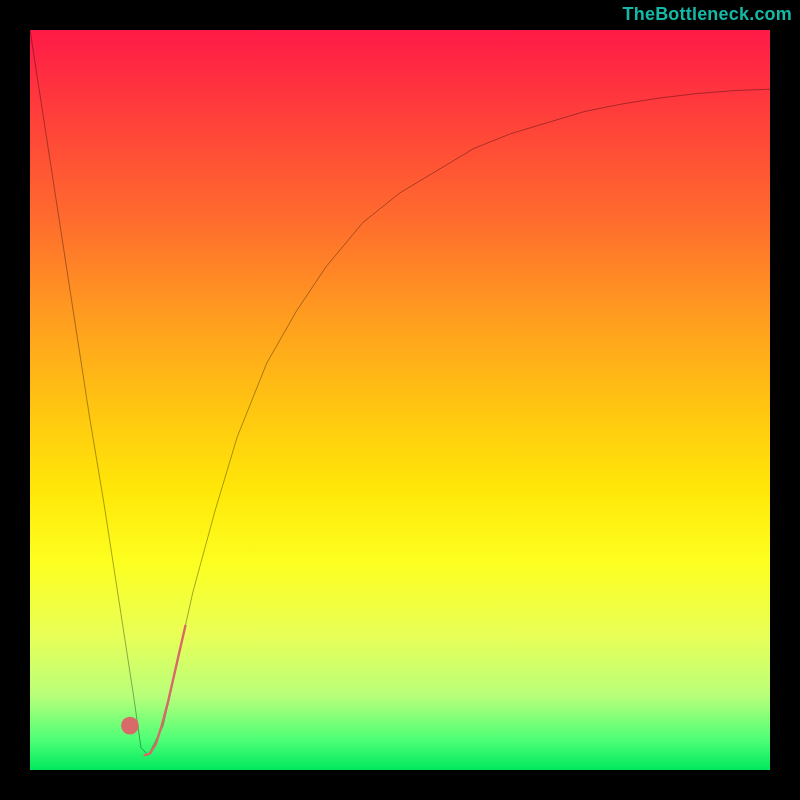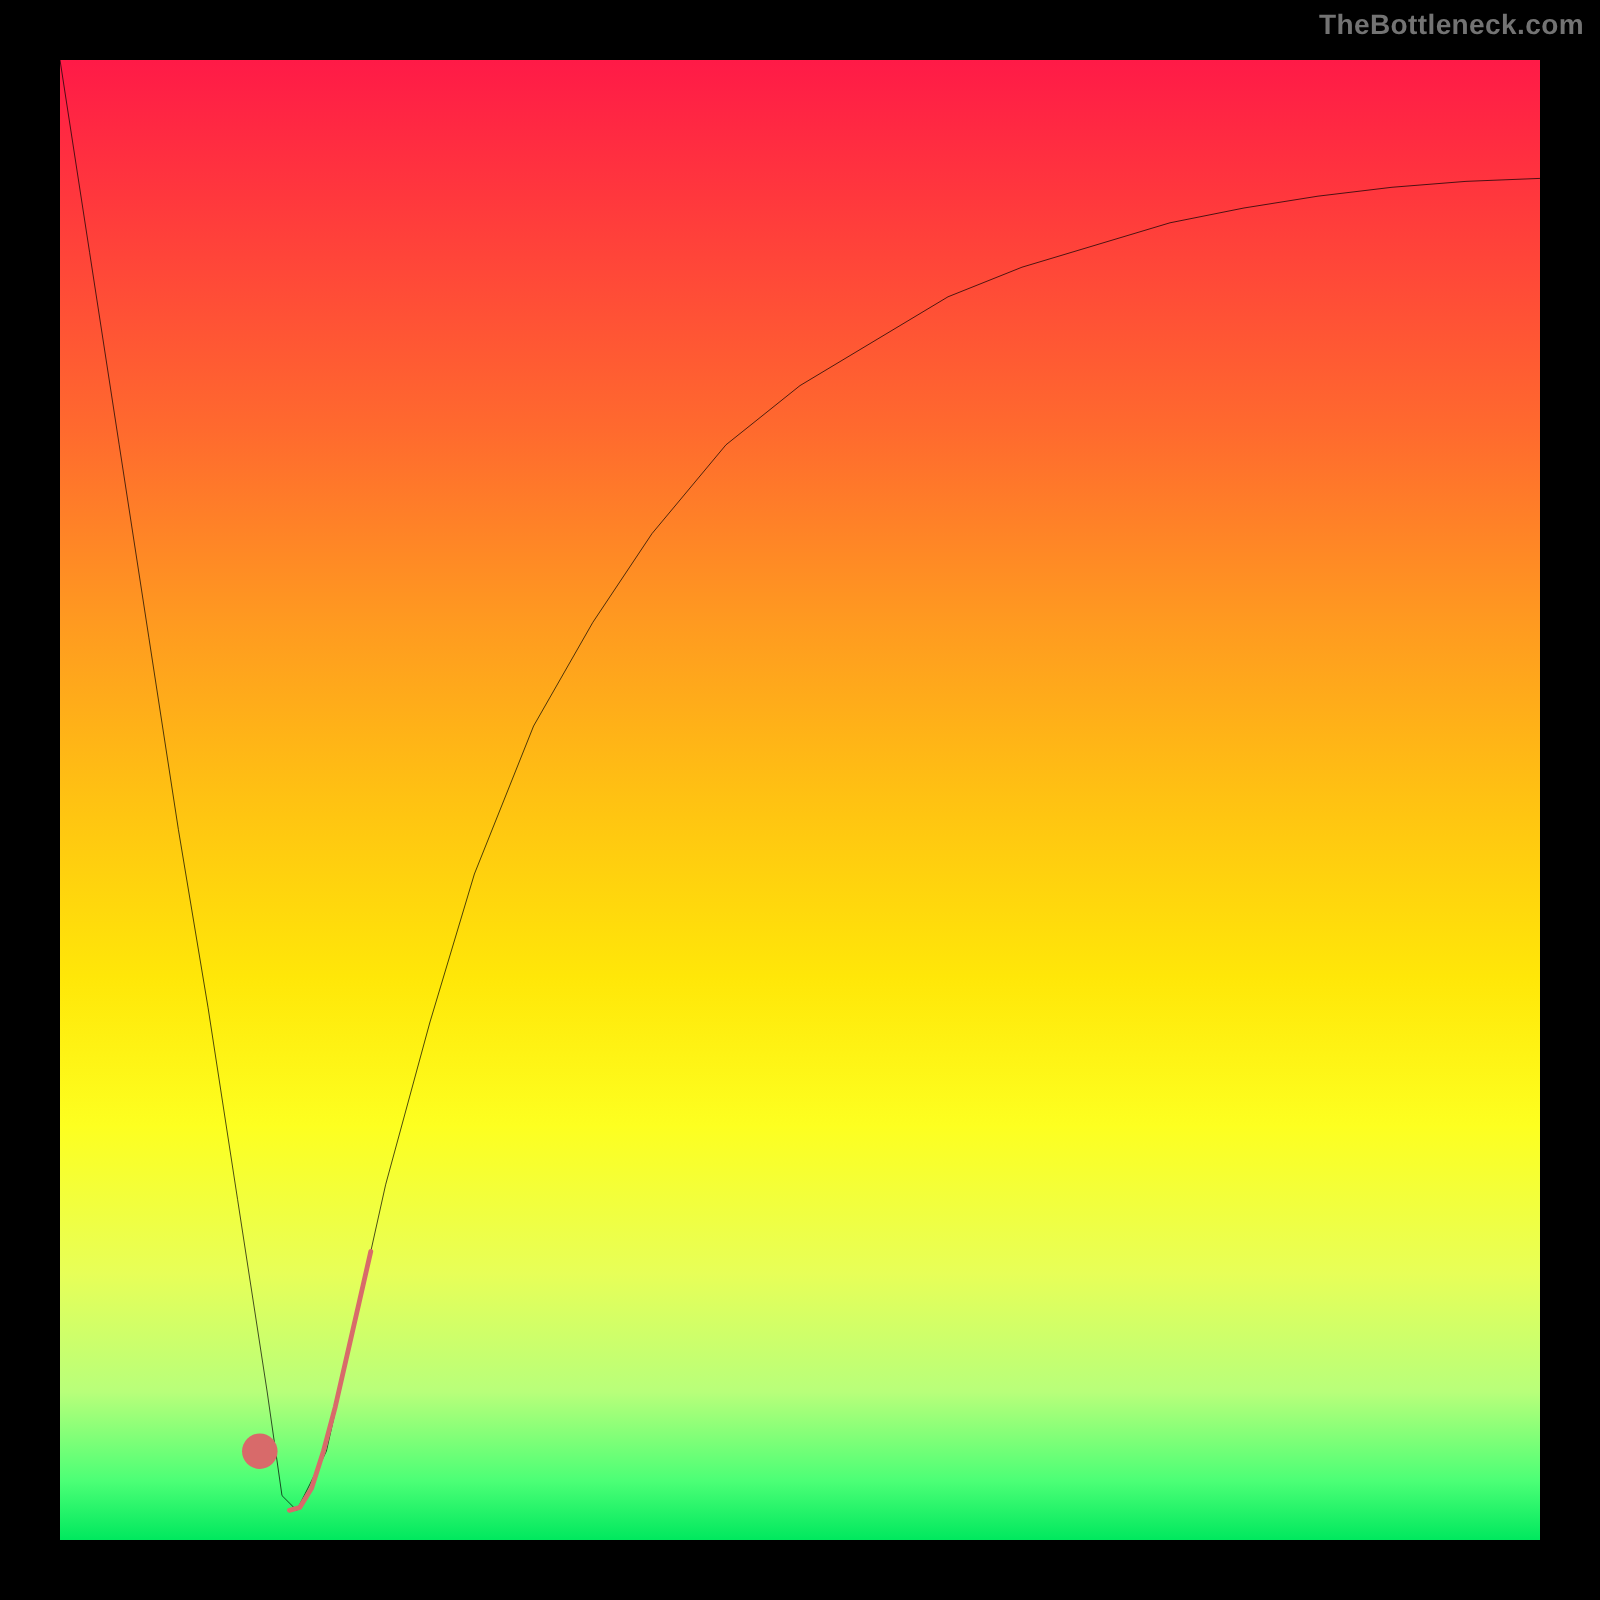--- a/index.html
+++ b/index.html
@@ -40,22 +40,22 @@
     position: absolute;
     left: 0;
     top: 0;
     width: 740px;
     height: 740px;
   }
   .watermark {
     position: absolute;
     top: 4px;
     right: 8px;
-    color: #737373;
-    font-size: 14px;
+    color: #14b8a6;
+    font-size: 18px;
     font-weight: 600;
     letter-spacing: 0.2px;
     user-select: none;
   }
 </style>
 </head>
 <body>
 
 <div class="frame">
 

